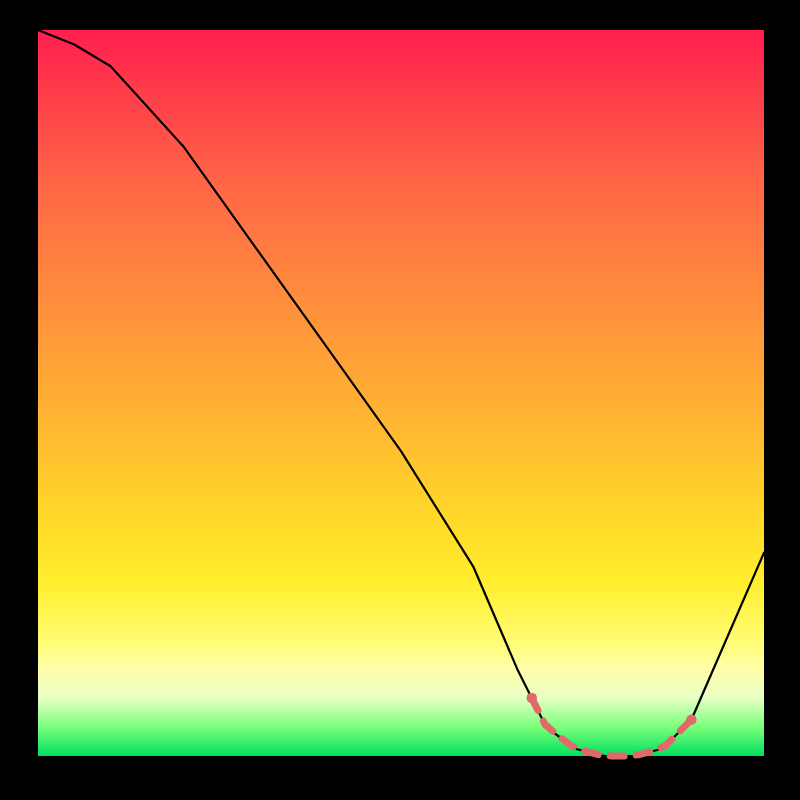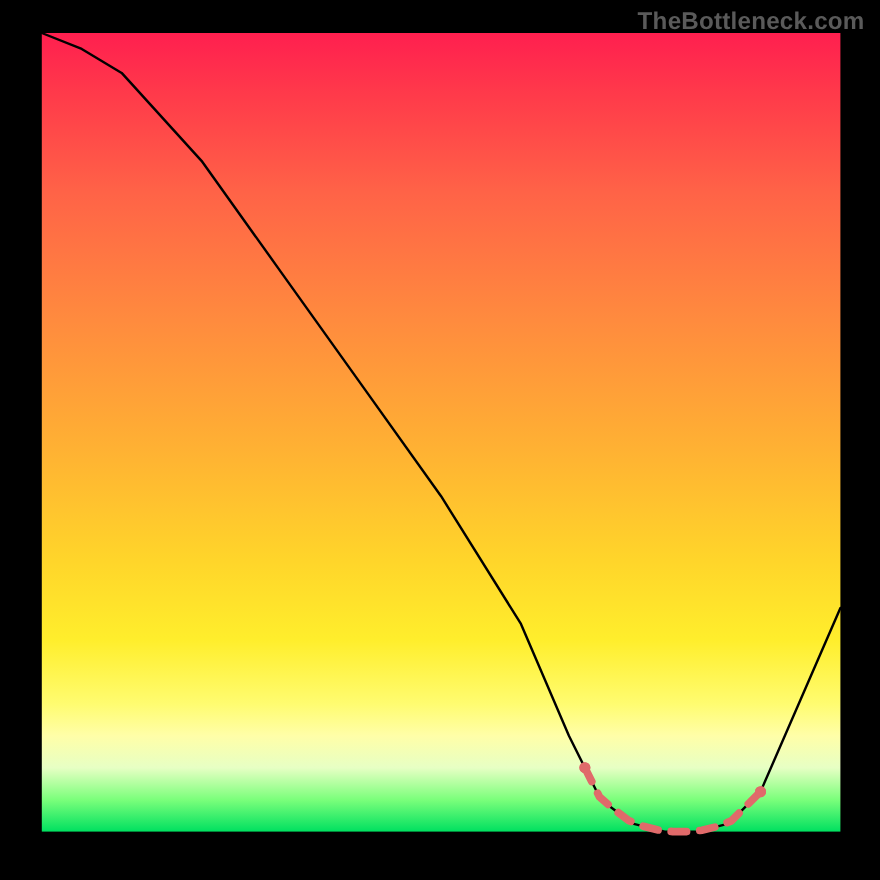--- a/index.html
+++ b/index.html
@@ -73,21 +73,20 @@
     stroke-dasharray: 14 12;
   }
   .dots circle {
     fill: #e06a6a;
   }
 </style>
 </head>
 <body>
 <div class="container">
 
-  <div class="watermark">TheBottleneck.com</div>
 
   <div class="plot-outer">
     <div class="plot-area"></div>
 
     <svg class="curve" viewBox="0 0 726 726" preserveAspectRatio="none">
       <path class="curve-path" d="M0.0 0.0 L36.3 14.5 L72.6 36.3 L145.2 116.2 L217.8 217.8 L290.4 319.4 L363.0 421.1 L435.6 537.2 L479.2 638.9 L508.2 697.0 L537.2 718.7 L566.3 726.0 L595.3 726.0 L624.4 718.7 L653.4 689.7 L726.0 522.7"></path>
       <path class="dashes-path" d="M493.7 667.9 L507.0 694.5 L520.3 706.0 L533.6 716.0 L546.9 721.2 L560.2 724.5 L573.5 726.0 L586.8 726.0 L600.2 724.8 L613.5 721.5 L626.8 716.3 L640.1 703.0 L653.4 689.7"></path>
       <g class="dots">
         <circle r="5" cx="493.7" cy="667.9"></circle>
         <circle r="5" cy="667.9" cx="493.7"></circle>

